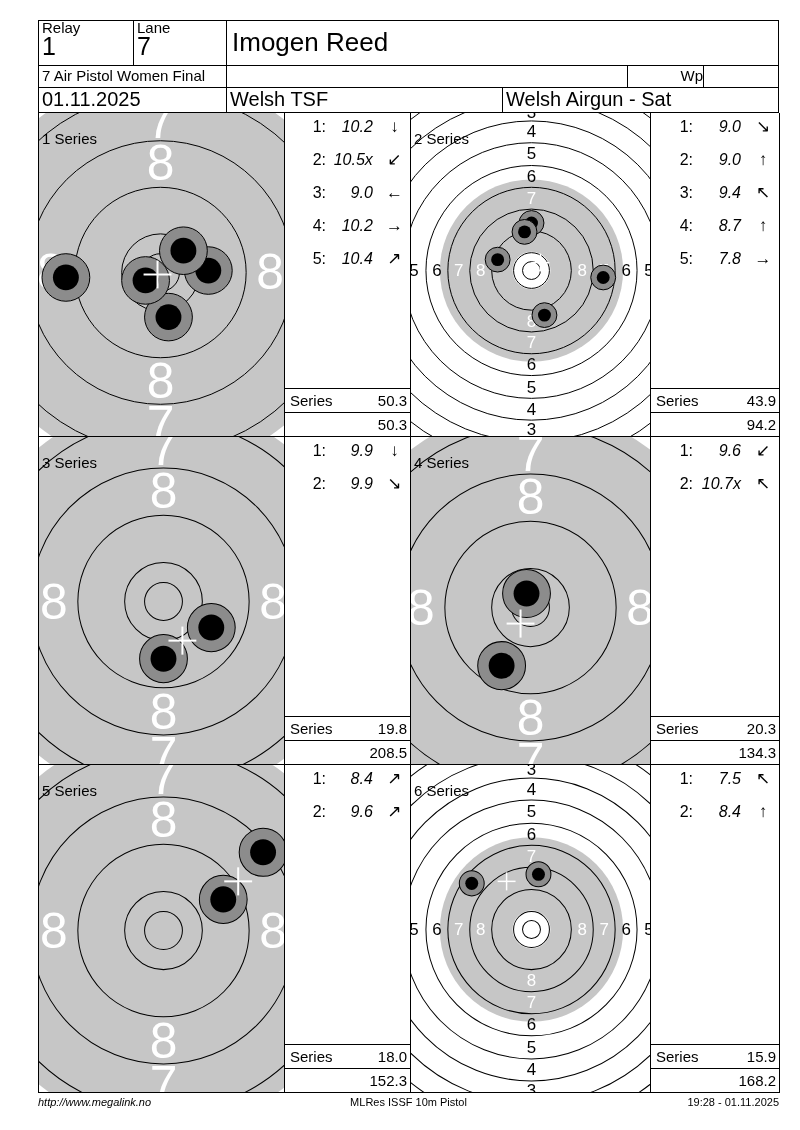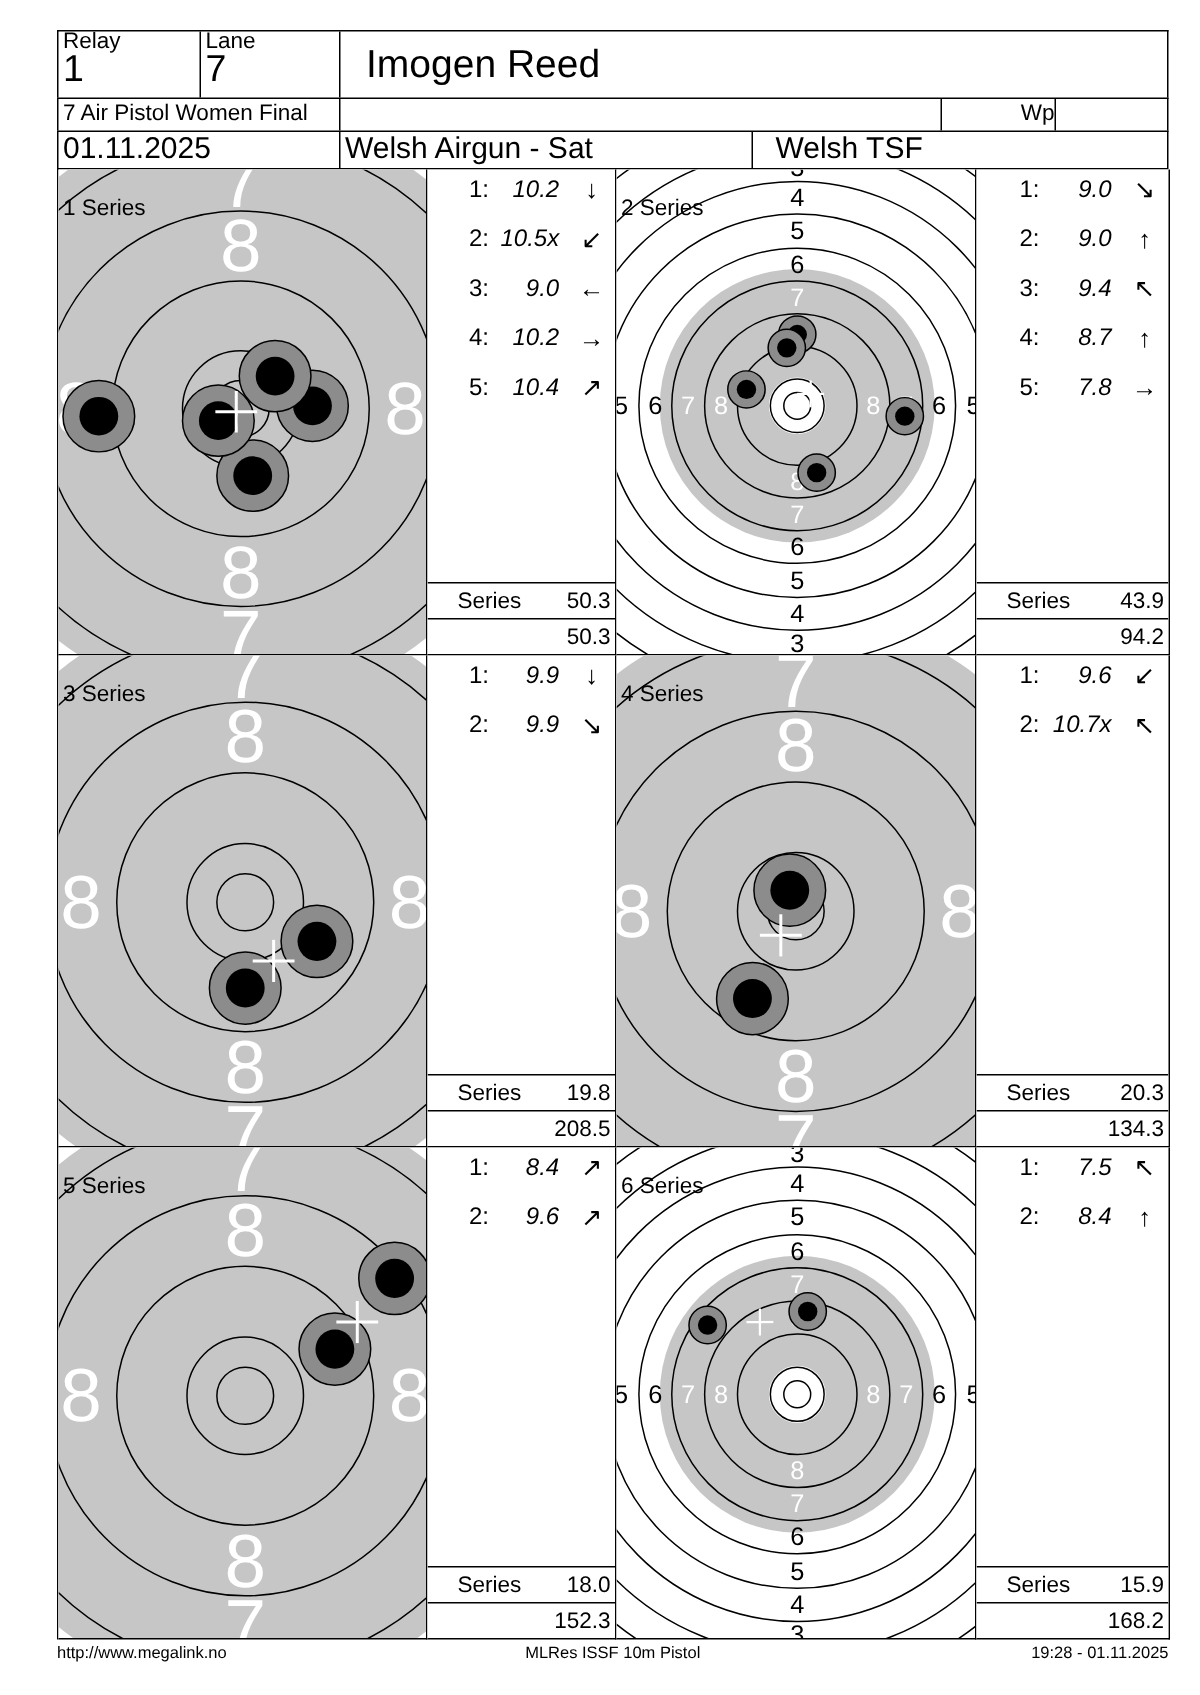--- a/index.html
+++ b/index.html
@@ -11,21 +11,21 @@
   .hdr{position:absolute;left:38px;top:20px;width:741px;}
   .hrow{display:flex;border:solid #000;border-width:1px 1px 0 1px;background:#fff;}
   .hcell{border-right:1px solid #000;padding-left:3px;overflow:hidden;}
   .hcell:last-child{border-right:none;}
   .row1{height:45px;}
   .row2{height:22px;font-size:15px;line-height:20px;}
   .row3{height:25px;font-size:20px;line-height:23px;}
   .minilabel{font-size:15px;line-height:11px;padding-top:1px;}
   .bigval{font-size:25px;line-height:26px;}
   .namecell{font-size:26px;line-height:42px;padding-left:5px;}
-  .w95{width:95px;}.w93{width:93px;}.fill{flex:1;margin-left:12px;}
+  .w95{width:95px;}.w93{width:93px;}.fill{flex:1;}
   .w188{width:188px;}.w401{width:401px;}.w76{width:76px;text-align:right;}.w75{width:75px;}.w275{width:275px;}
 
   
   .panels{position:absolute;left:38px;top:112px;width:741px;display:grid;
           grid-template-columns:246px 126px 240px 129px;
           grid-template-rows:324px 328px 328px;
           border-left:1px solid #000;border-top:1px solid #000;}
   .tcell,.lcell{position:relative;border-right:1px solid #000;border-bottom:1px solid #000;background:#fff;overflow:hidden;}
   .tcell svg{position:absolute;left:0;top:0;width:100%;height:100%;}
   .ptitle{position:absolute;left:3px;top:1px;font-size:15px;line-height:16px;margin-top:17px;}
@@ -33,26 +33,26 @@
 
   
   .shotrow{position:absolute;left:0;width:100%;display:flex;font-size:16px;line-height:20px;}
   .sn{width:42px;text-align:right;}
   .sv{width:48px;text-align:right;font-style:italic;}
   .sa{width:32px;margin-left:6px;text-align:center;font-size:17px;}
 
   
   .sbox{position:absolute;left:0;right:0;bottom:0;height:48px;border-top:1px solid #000;background:#fff;}
   .srow{height:24px;display:flex;justify-content:space-between;align-items:center;
-        padding:0 3px 0 20px;font-size:15px;border-bottom:1px solid #000;}
+        padding:0 3px 0 5px;font-size:15px;border-bottom:1px solid #000;}
   .trow{height:23px;display:flex;justify-content:flex-end;align-items:center;
         padding:0 3px;font-size:15px;}
 
   .footer{position:absolute;left:38px;top:1096px;width:741px;display:flex;font-size:11px;line-height:13px;}
-  .f-l{flex:1;text-align:left;}
+  .f-l{flex:1;text-align:left;font-style:italic;}
   .f-c{flex:1;text-align:center;}
   .f-r{flex:1;text-align:right;}
 </style>
 </head>
 <body>
 
 <div class="page">
 
   <div class="hdr">
     <div class="hrow row1">
@@ -67,22 +67,22 @@
       <div class="hcell fill namecell">Imogen Reed</div>
     </div>
     <div class="hrow row2">
       <div class="hcell w188">7 Air Pistol Women Final</div>
       <div class="hcell w401"></div>
       <div class="hcell w76">Wp</div>
       <div class="hcell w75 fill"></div>
     </div>
     <div class="hrow row3">
       <div class="hcell w188">01.11.2025</div>
+      <div class="hcell fill">Welsh TSF</div>
       <div class="hcell w275">Welsh Airgun - Sat</div>
-      <div class="hcell fill">Welsh TSF</div>
     </div>
   </div>
 
   <div class="panels" id="panels">
       <div class="tcell">
         <svg viewBox="0 0 246 326" preserveAspectRatio="none">
           <rect x="0" y="0" width="246" height="326" fill="#ffffff"></rect>
           <circle cx="122" cy="161" r="198" fill="#c6c6c6"></circle>
           <circle cx="122" cy="161" r="19" fill="none" stroke="#000000" stroke-width="1"></circle>
           <circle cx="122" cy="161" r="39" fill="none" stroke="#000000" stroke-width="1"></circle>

